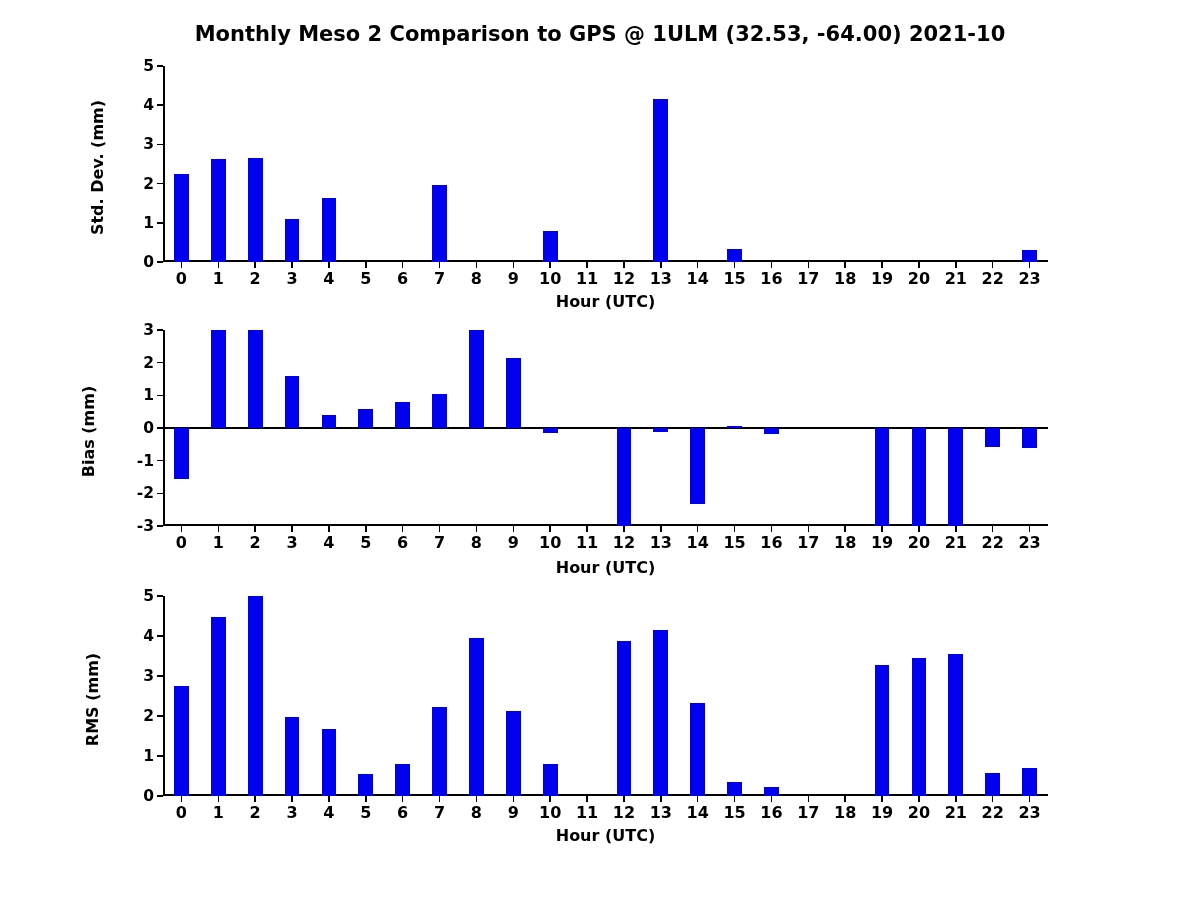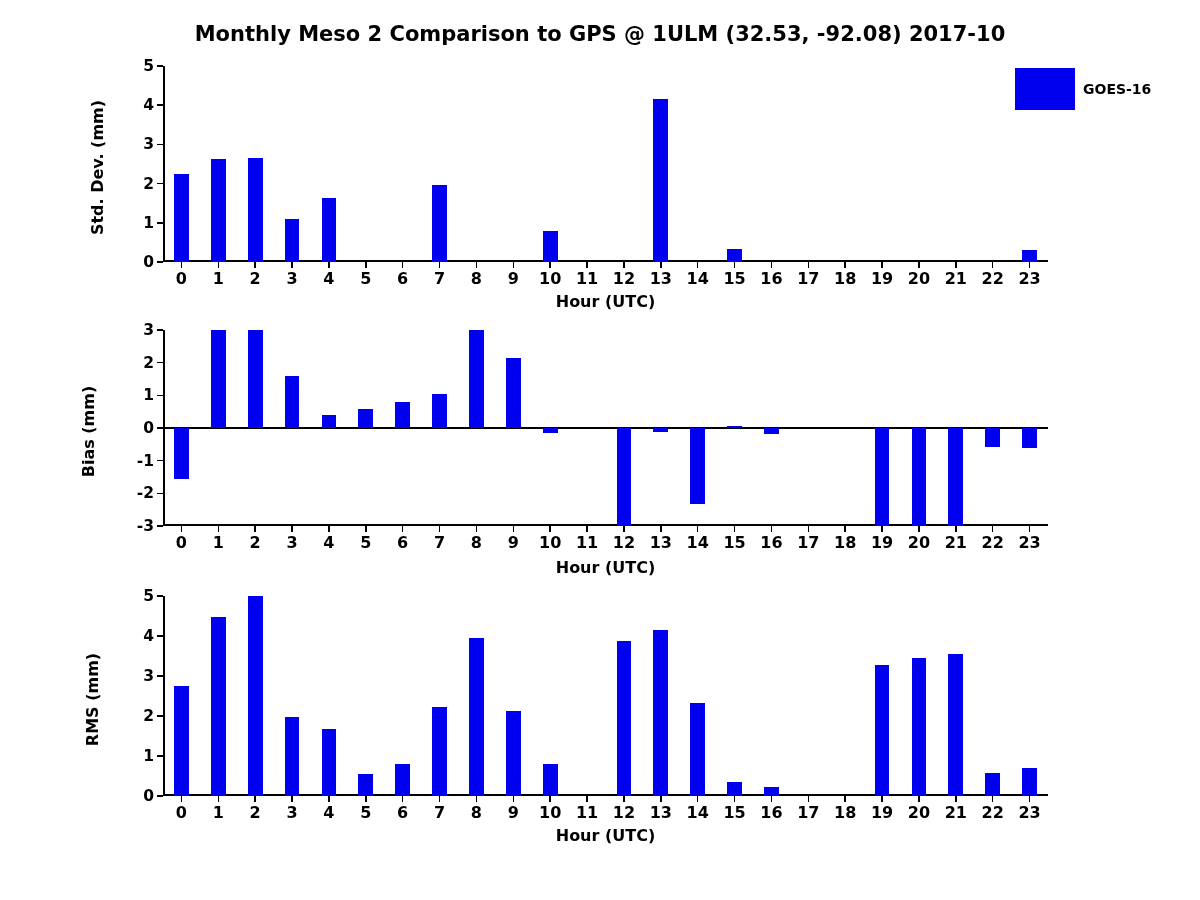--- a/index.html
+++ b/index.html
@@ -127,21 +127,21 @@
     margin-left: 8px;
     font-size: 14px;
     font-weight: bold;
   }
 </style>
 </head>
 <body>
 
 <div id="figure">
 
-  <div class="fig-title">Monthly Meso 2 Comparison to GPS @ 1ULM (32.53, -92.08) 2017-10</div>
+  <div class="fig-title">Monthly Meso 2 Comparison to GPS @ 1ULM (32.53, -64.00) 2021-10</div>
 
   <div class="panel" id="panel-0" style="left:163px; top:66px; width:885px; height:196px;">
     <div class="plot-area" id="plot-0">
       <div class="axis-line axis-left"></div>
       <div class="axis-line axis-bottom"></div>
     <div class="tick-y" style="top: 195.2px;"></div>
         <div class="tick-y-label" style="top: 196px;">0</div>
         <div class="tick-y" style="top: 156px;"></div>
         <div class="tick-y-label" style="top: 156.8px;">1</div>
         <div class="tick-y" style="top: 116.8px;"></div>
@@ -208,24 +208,20 @@
         <div class="tick-x" style="left: 828.888px;"></div>
         <div class="tick-x-label" style="left: 829.688px;">22</div>
         <div class="tick-x" style="left: 865.763px;"></div>
         <div class="tick-x-label" style="left: 866.562px;">23</div>
         <div class="bar" style="left: 859.188px; top: 183.848px; width: 14.75px; height: 12.152px; background: rgb(0, 0, 238);"></div>
       </div>
   </div>
   <div class="ylabel" style="left:-3px; top:158px; width:200px; text-align:center; transform:rotate(-90deg);">Std. Dev. (mm)</div>
   <div class="xlabel" style="left:163px; top:292px; width:885px;">Hour (UTC)</div>
 
-  <div class="legend" style="left:1015px; top:68px;">
-    <div class="legend-swatch"></div>
-    <div class="legend-label">GOES-16</div>
-  </div>
 
   <div class="panel" id="panel-1" style="left:163px; top:330px; width:885px; height:196px;">
     <div class="plot-area" id="plot-1">
       <div class="axis-line axis-left"></div>
       <div class="axis-line axis-bottom"></div>
     <div class="tick-y" style="top: 195.2px;"></div>
         <div class="tick-y-label" style="top: 196px;">-3</div>
         <div class="tick-y" style="top: 162.533px;"></div>
         <div class="tick-y-label" style="top: 163.333px;">-2</div>
         <div class="tick-y" style="top: 129.867px;"></div>

